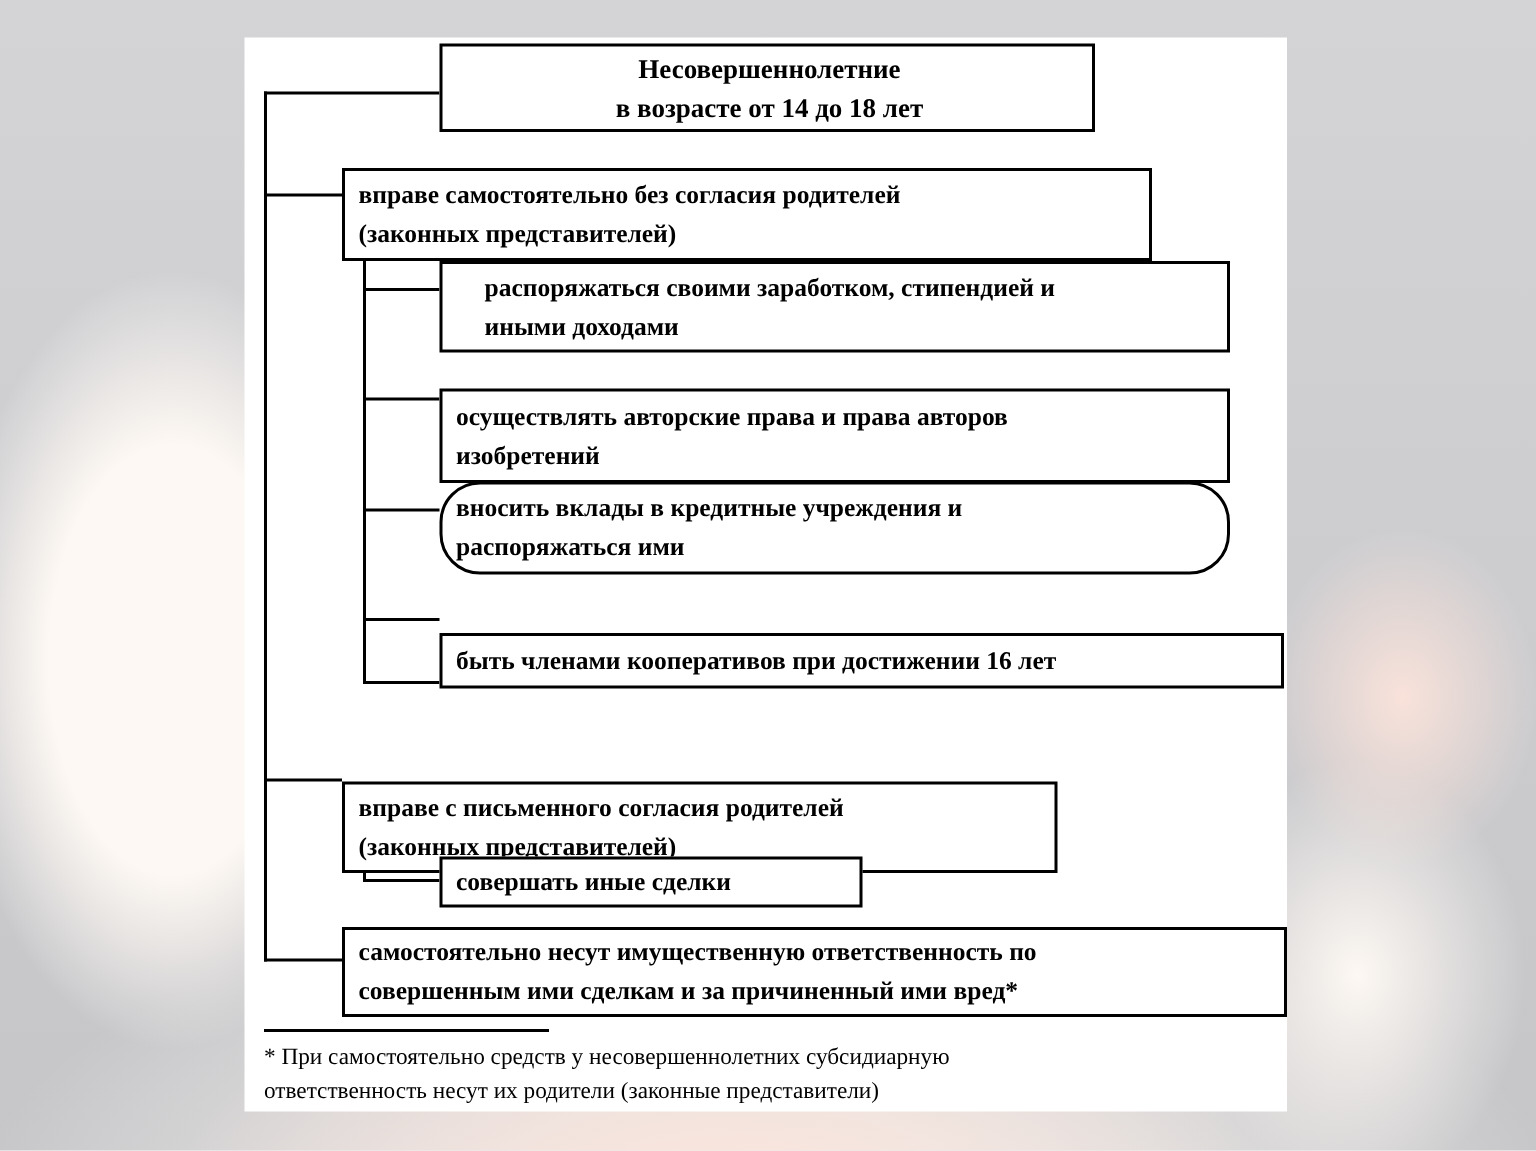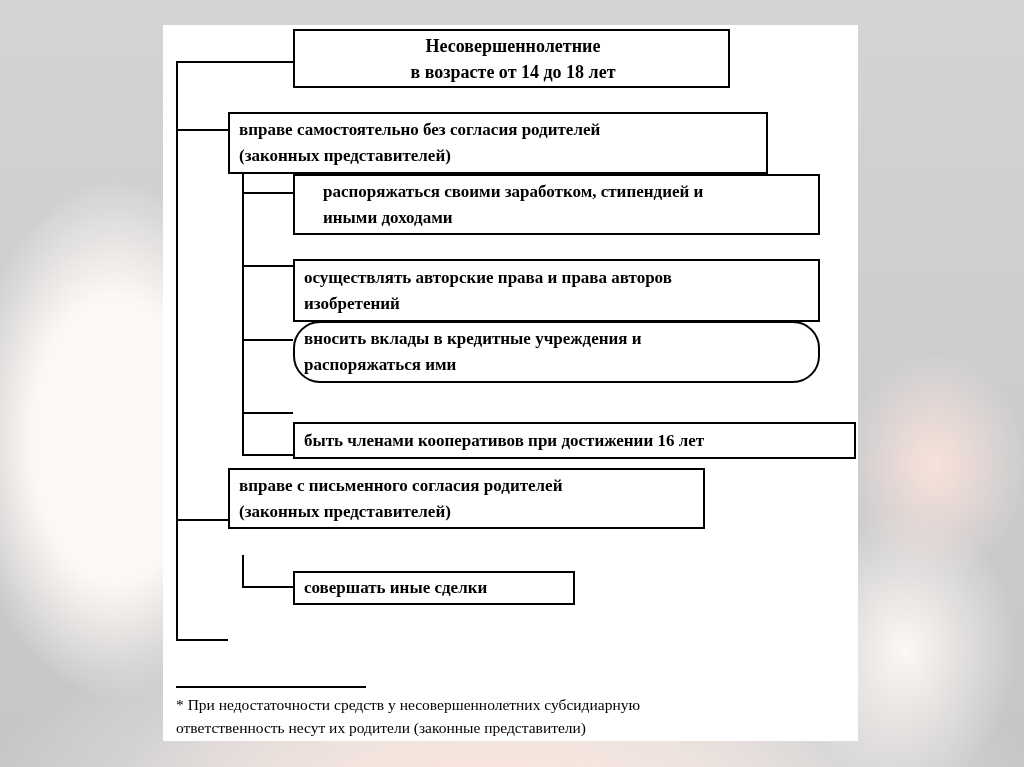--- a/index.html
+++ b/index.html
@@ -59,21 +59,21 @@
     white-space: pre-line;
   }
   
   .b-title  { left:293px; top:29px;  width:437px; height:59px;padding-left:12px; }
   .b-a      { left:228px; top:112px; width:540px; height:62px; }
   .b-a1     { left:293px; top:174px; width:527px; height:61px;padding-left:28px; }
   .b-a2     { left:293px; top:247px; width:527px; height:63px;margin-top:12px; }
   .b-a3     { left:293px; top:321px; width:527px; height:62px;border-radius:27px; }
   .b-a4     { left:293px; top:395px; width:399px; height:37px; }
   .b-a5     { left:293px; top:422px; width:563px; height:37px; }
-  .b-b      { left:228px; top:468px; width:477px; height:61px; }
+  .b-b      { left:228px; top:521px; width:477px; height:61px; }
   .b-b1     { left:293px; top:571px; width:282px; height:34px; }
   .b-c      { left:228px; top:618px; width:630px; height:60px; }
   
   .c-trunk  { left:176px; top:61px;  width:2px;   height:580px; }
   .c-title  { left:176px; top:61px;  width:117px; height:2px; }
   .c-a      { left:176px; top:129px; width:52px;  height:2px; }
   .c-b      { left:176px; top:519px; width:52px;  height:2px; }
   .c-c      { left:176px; top:639px; width:52px;  height:2px; }
   .c-vsa    { left:242px; top:161px; width:2px;   height:295px; }
   .c-a1     { left:242px; top:192px; width:51px;  height:2px; }
@@ -121,19 +121,21 @@
 распоряжаться ими</div>
 
 
   <div class="box b-a5">быть членами кооперативов при достижении 16 лет</div>
 
   <div class="box b-b">вправе с письменного согласия родителей
 (законных представителей)</div>
 
   <div class="box b-b1">совершать иные сделки</div>
 
+  <div class="box b-c">самостоятельно несут имущественную ответственность по
+совершенным ими сделкам и за причиненный ими вред*</div>
 
   <div class="separator"></div>
 
-  <div class="footnote">* При недостаточности средств у несовершеннолетних субсидиарную
+  <div class="footnote">* При самостоятельно средств у несовершеннолетних субсидиарную
 ответственность несут их родители (законные представители)</div>
 
 </div>
 
 </body></html>

